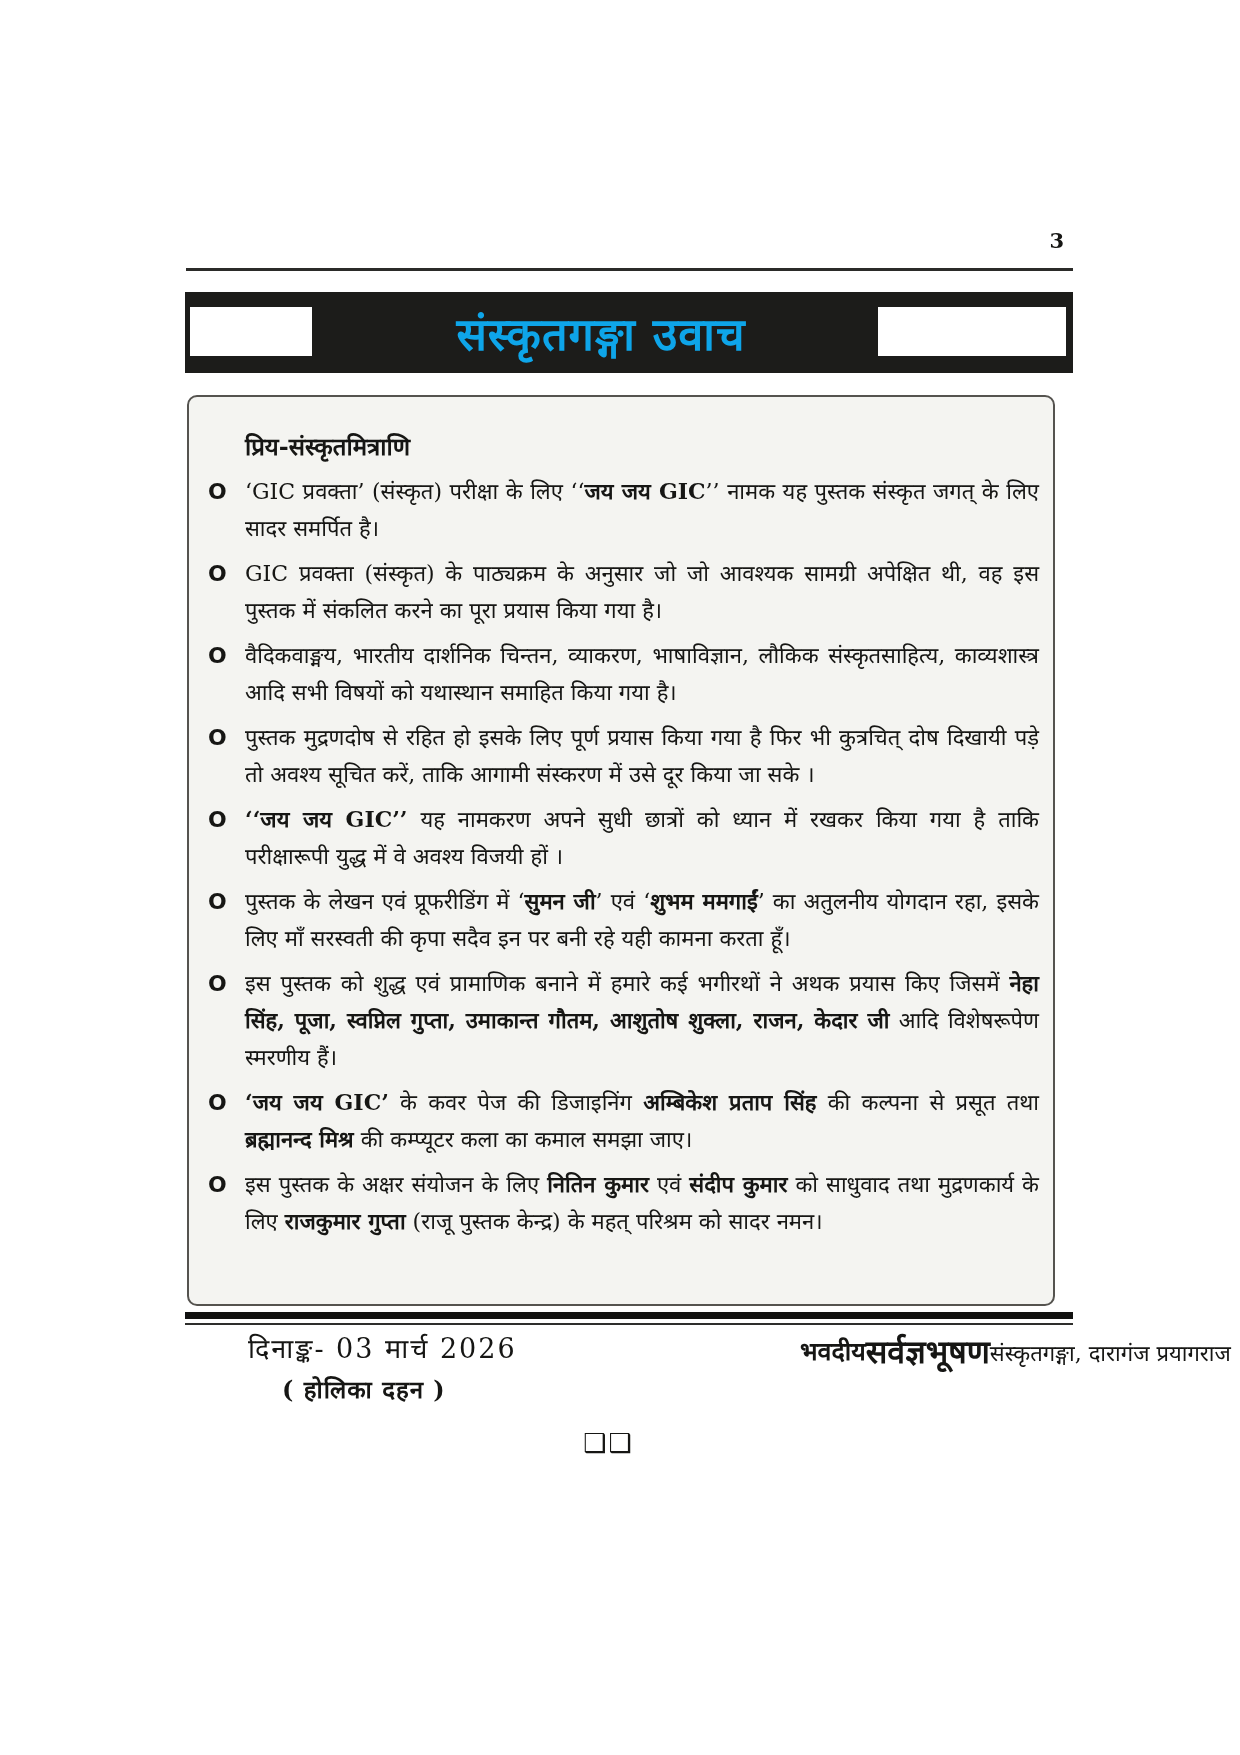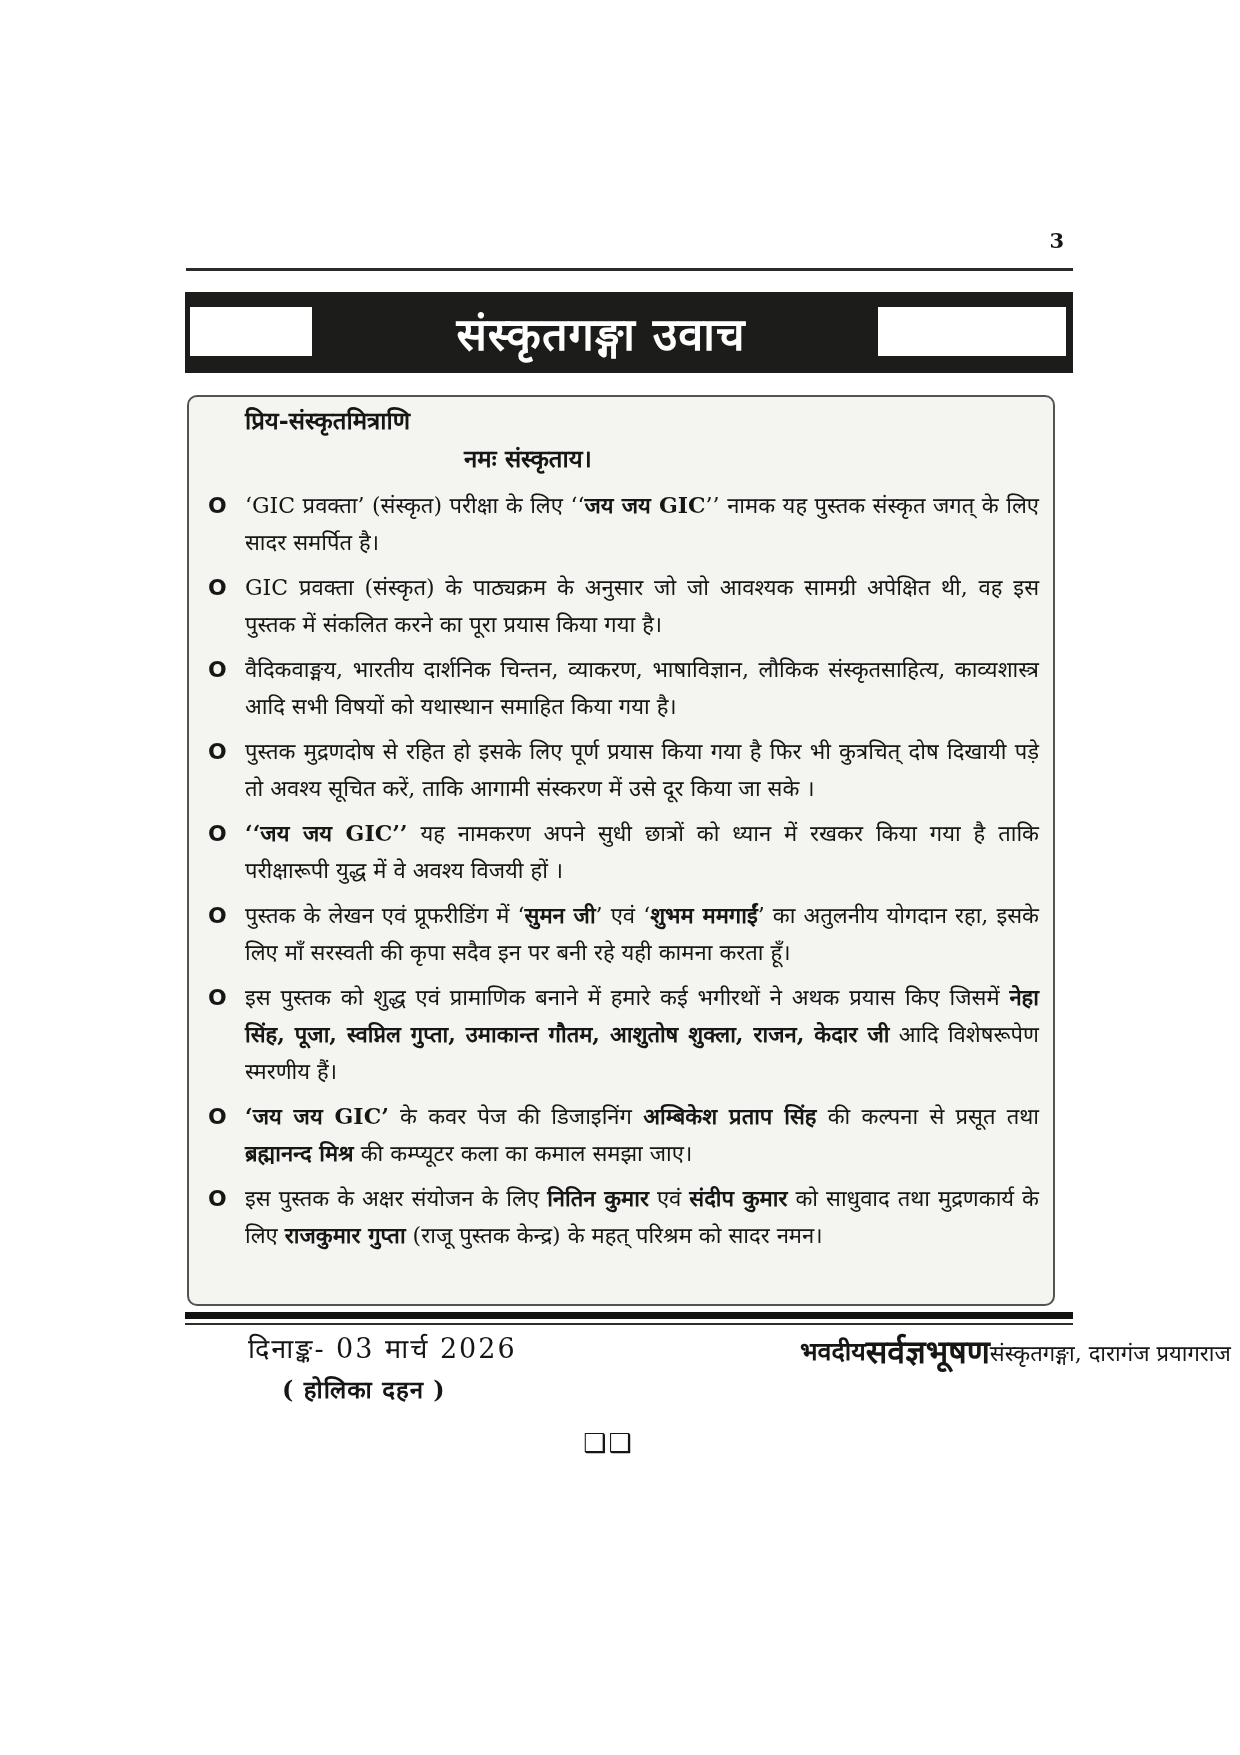--- a/index.html
+++ b/index.html
@@ -20,26 +20,26 @@
   .banner {
     position:absolute; left:185px; top:292px; width:888px; height:81px;
     background:#1c1c1a;
   }
   .banner-notch { position:absolute; top:15px; height:49px; background:#ffffff; }
   .banner-notch.left  { left:5px;  width:122px; }
   .banner-notch.right { right:7px; width:188px; }
   .banner-title {
     position:absolute; inset:0; display:flex; align-items:center; justify-content:center;
     transform:translateX(-28px);
-    color:#ffffff; font-weight:bold; font-size:45px; letter-spacing:1px;
+    color:#0ea5e9; font-weight:bold; font-size:45px; letter-spacing:1px;
   }
   .letter-box {
     position:absolute; left:187px; top:395px; width:868px; height:911px;
     background:#f4f4f1; border:2px solid #55534f; border-radius:10px;
-    padding:6px 12px 0 10px; overflow:hidden;
+    padding:32px 12px 0 10px; overflow:hidden;
   }
   .salutation { margin-left:46px; font-weight:bold; font-size:24px; line-height:36px; }
   .invocation { margin-left:265px; font-weight:bold; font-size:24px; line-height:40px; }
   .bullet-row { display:flex; margin-top:8px; }
   .bullet-marker {
     flex:0 0 46px; padding-left:9px; font-weight:bold; font-size:22px; line-height:37px;
     font-family:"DejaVu Sans","Liberation Sans",sans-serif;
   }
   .bullet-text {
     flex:1; font-size:22px; line-height:37px; text-align:justify; padding-right:2px;
@@ -80,21 +80,20 @@
 <div class="top-rule"></div>
 
 <div class="banner">
   <div class="banner-notch left"></div>
   <div class="banner-notch right"></div>
   <div class="banner-title">संस्कृतगङ्गा उवाच</div>
 </div>
 
 <div class="letter-box">
   <div class="salutation">प्रिय-संस्कृतमित्राणि</div>
-  <div class="invocation">नमः संस्कृताय।</div>
   <div>
       <div class="bullet-row">
         <span class="bullet-marker">O</span>
         <div class="bullet-text"><span>‘GIC प्रवक्ता’ (संस्कृत) परीक्षा के लिए ‘‘</span><span class="b">जय जय GIC</span><span>’’ नामक यह पुस्तक संस्कृत जगत् के लिए सादर समर्पित है।</span></div>
       </div>
       <div class="bullet-row">
         <span class="bullet-marker">O</span>
         <div class="bullet-text"><span>GIC प्रवक्ता (संस्कृत) के पाठ्यक्रम के अनुसार जो जो आवश्यक सामग्री अपेक्षित थी, वह इस पुस्तक में संकलित करने का पूरा प्रयास किया गया है।</span></div>
       </div>
       <div class="bullet-row">

